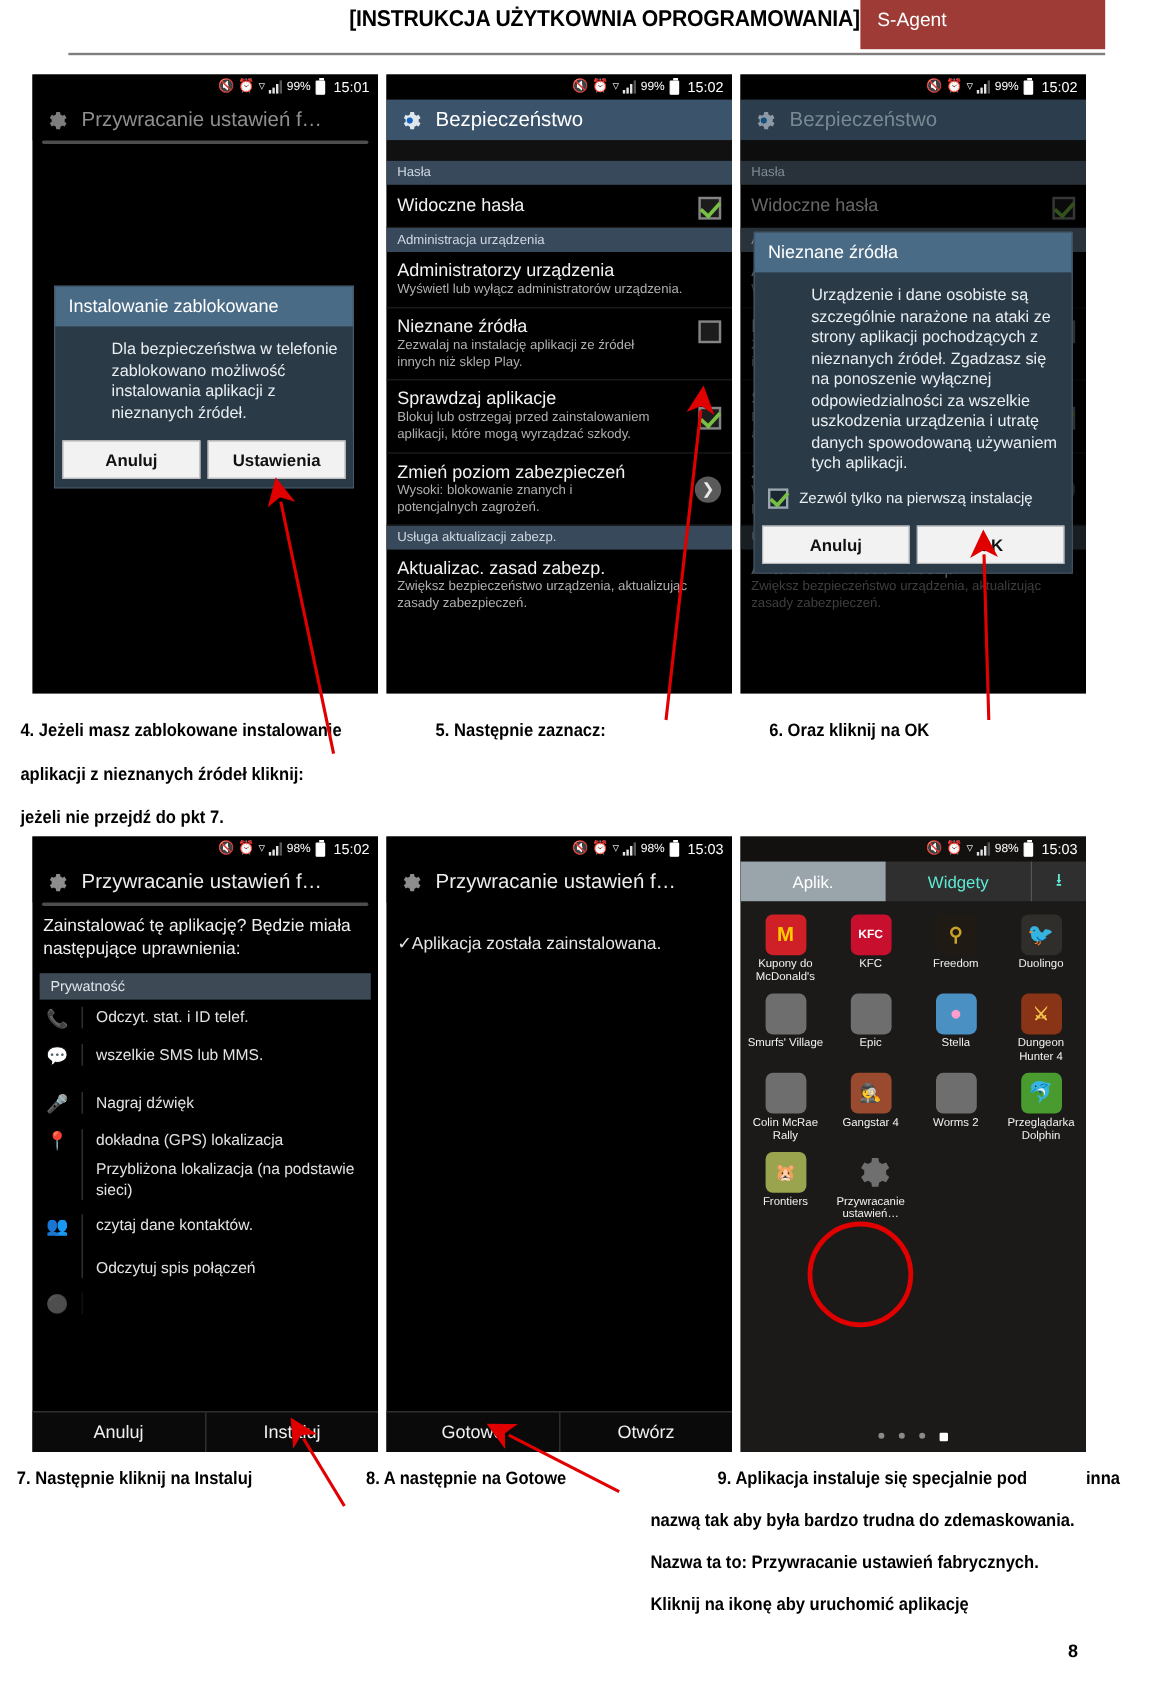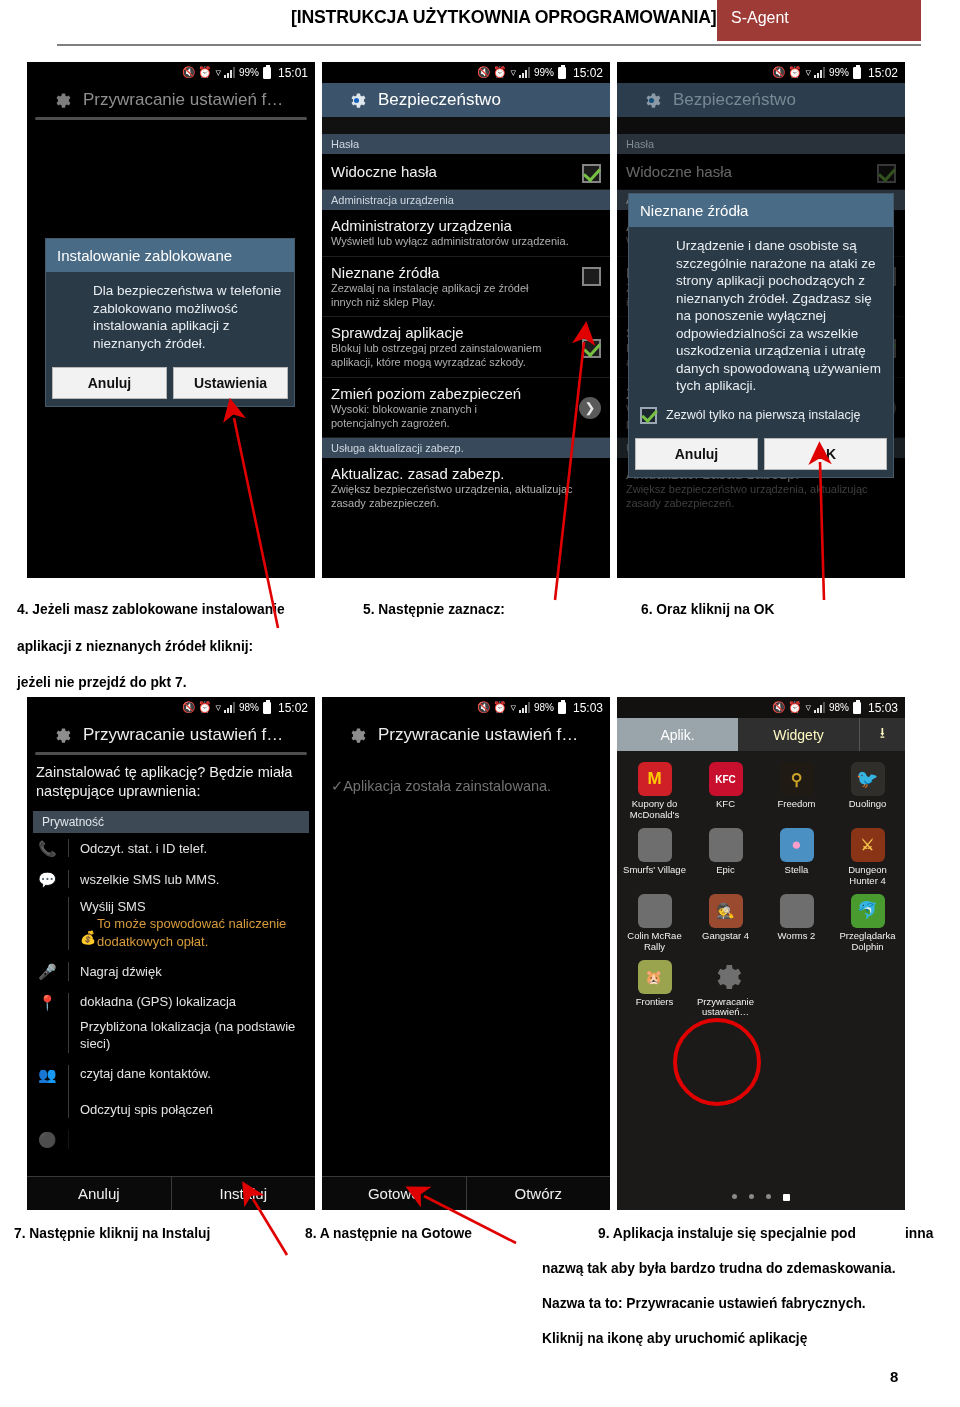--- a/index.html
+++ b/index.html
@@ -60,21 +60,21 @@
     position:absolute; bottom:0; width:2px; background:#e3e3e3; display:block;
   }
   .sb-sig i:nth-child(1){left:0;height:3px;}
   .sb-sig i:nth-child(2){left:3px;height:5px;}
   .sb-sig i:nth-child(3){left:6px;height:8px;}
   .sb-sig i:nth-child(4){left:9px;height:11px;background:#555;}
 
   
   .actionbar {
     display:flex; align-items:center; gap:12px;
-    padding:7px 25px; font-size:17px;
+    padding:7px 10px; font-size:17px;
   }
   .ab-blue { background:#3c546b; }
   .ab-blue.dim { background:#2c3e4e; }
   .gear-ic {
     width:19px;height:19px;flex:0 0 19px;
     display:inline-block; position:relative;
   }
   .ab-underline { height:3px; background:#4d4d4d; margin:0 8px 0 8px; border-radius:2px;}
 
   .sec-head {
@@ -136,21 +136,21 @@
     position:absolute; left:0; bottom:0; width:100%;
     border-top:1px solid #3a3a3a; background:#0a0a0a;
     display:flex;
   }
   .botbar div { flex:1; text-align:center; font-size:15px; color:#f0f0f0; padding:8px 0;}
   .botbar div:first-child { border-right:1px solid #3a3a3a;}
 
   
   .drawer-bg { background:#171717; }
   .tabs { display:flex; align-items:stretch; height:33px; background:#2f2f2f; }
-  .tab { flex:1; display:flex; align-items:center; justify-content:center; font-size:14px; color:#fef9c3;}
+  .tab { flex:1; display:flex; align-items:center; justify-content:center; font-size:14px; color:#5eead4;}
   .tab.sel { background:#9aa4ab; color:#fff;}
   .tab.dl { flex:0 0 46px; font-size:15px;}
   .appgrid { display:grid; grid-template-columns:repeat(4,1fr); padding:6px 2px 0 2px; }
   .app { text-align:center; padding:5px 1px 2px 1px;}
   .app-ic {
     width:34px;height:34px;margin:0 auto 3px auto;border-radius:6px;
     display:flex;align-items:center;justify-content:center;
     font-size:12px;font-weight:bold;color:#fff; overflow:hidden;
   }
   .app-lbl { font-size:9.5px; color:#f2f2f2; line-height:1.15; }
@@ -390,27 +390,20 @@
   <div class="perm-row">
     <span class="perm-ic">📞</span>
     <span class="perm-txts"><span class="perm-t">Odczyt. stat. i ID telef.</span></span>
   </div>
   <div class="perm-row">
     <span class="perm-ic">💬</span>
     <span class="perm-txts"><span class="perm-t">wszelkie SMS lub MMS.</span></span>
   </div>
   <div class="perm-row" style="padding-top:2px;">
     <span class="perm-ic"></span>
-    <span class="perm-txts">
-      <span class="perm-t">Wyślij SMS</span>
-      <div class="perm-t warn" style="padding-left:17px;position:relative;">
-        <span style="position:absolute;left:0;top:14px;">💰</span>
-        <span>To może spowodować naliczenie dodatkowych opłat.</span>
-      </div>
-    </span>
   </div>
   <div class="perm-row">
     <span class="perm-ic">🎤</span>
     <span class="perm-txts"><span class="perm-t">Nagraj dźwięk</span></span>
   </div>
   <div class="perm-row">
     <span class="perm-ic">📍</span>
     <span class="perm-txts">
       <div class="perm-t">dokładna (GPS) lokalizacja</div>
       <div class="perm-t" style="margin-top:7px;">Przybliżona lokalizacja (na podstawie sieci)</div>
@@ -452,21 +445,21 @@
     <span class="sb-time">15:03</span>
   </div>
   <div class="actionbar" style="background:#000;">
     <span class="gear-ic">
       <svg viewBox="0 0 24 24" width="19" height="19">
           <path fill="#8d8d8d" d="M12 8a4 4 0 100 8 4 4 0 000-8zm9.4 4a7.4 7.4 0 00-.1-1.2l2-1.6-2-3.4-2.4 1a7.5 7.5 0 00-2-1.2l-.4-2.6h-4l-.4 2.6c-.7.3-1.4.7-2 1.2l-2.4-1-2 3.4 2 1.6a7.4 7.4 0 000 2.4l-2 1.6 2 3.4 2.4-1c.6.5 1.3.9 2 1.2l.4 2.6h4l.4-2.6c.7-.3 1.4-.7 2-1.2l2.4 1 2-3.4-2-1.6c.1-.4.1-.8.1-1.2z"></path>
         </svg>
     </span>
     <span style="color:#ededed;">Przywracanie ustawień f…</span>
   </div>
-  <div style="padding:26px 9px 0 9px; font-size:14.5px; color:#737373;">
+  <div style="padding:26px 9px 0 9px; font-size:14.5px; color:#e5e5e5;">
     <span>✓</span><span>Aplikacja została zainstalowana.</span>
   </div>
   <div class="botbar">
     <div>Gotowe</div>
     <div>Otwórz</div>
   </div>
 </div>
 
 <div class="panel drawer-bg" style="left:617px; top:697px; width:288px; height:513px; background:#1b1a19;">
   <div class="statusbar" style="background:#121110;">

